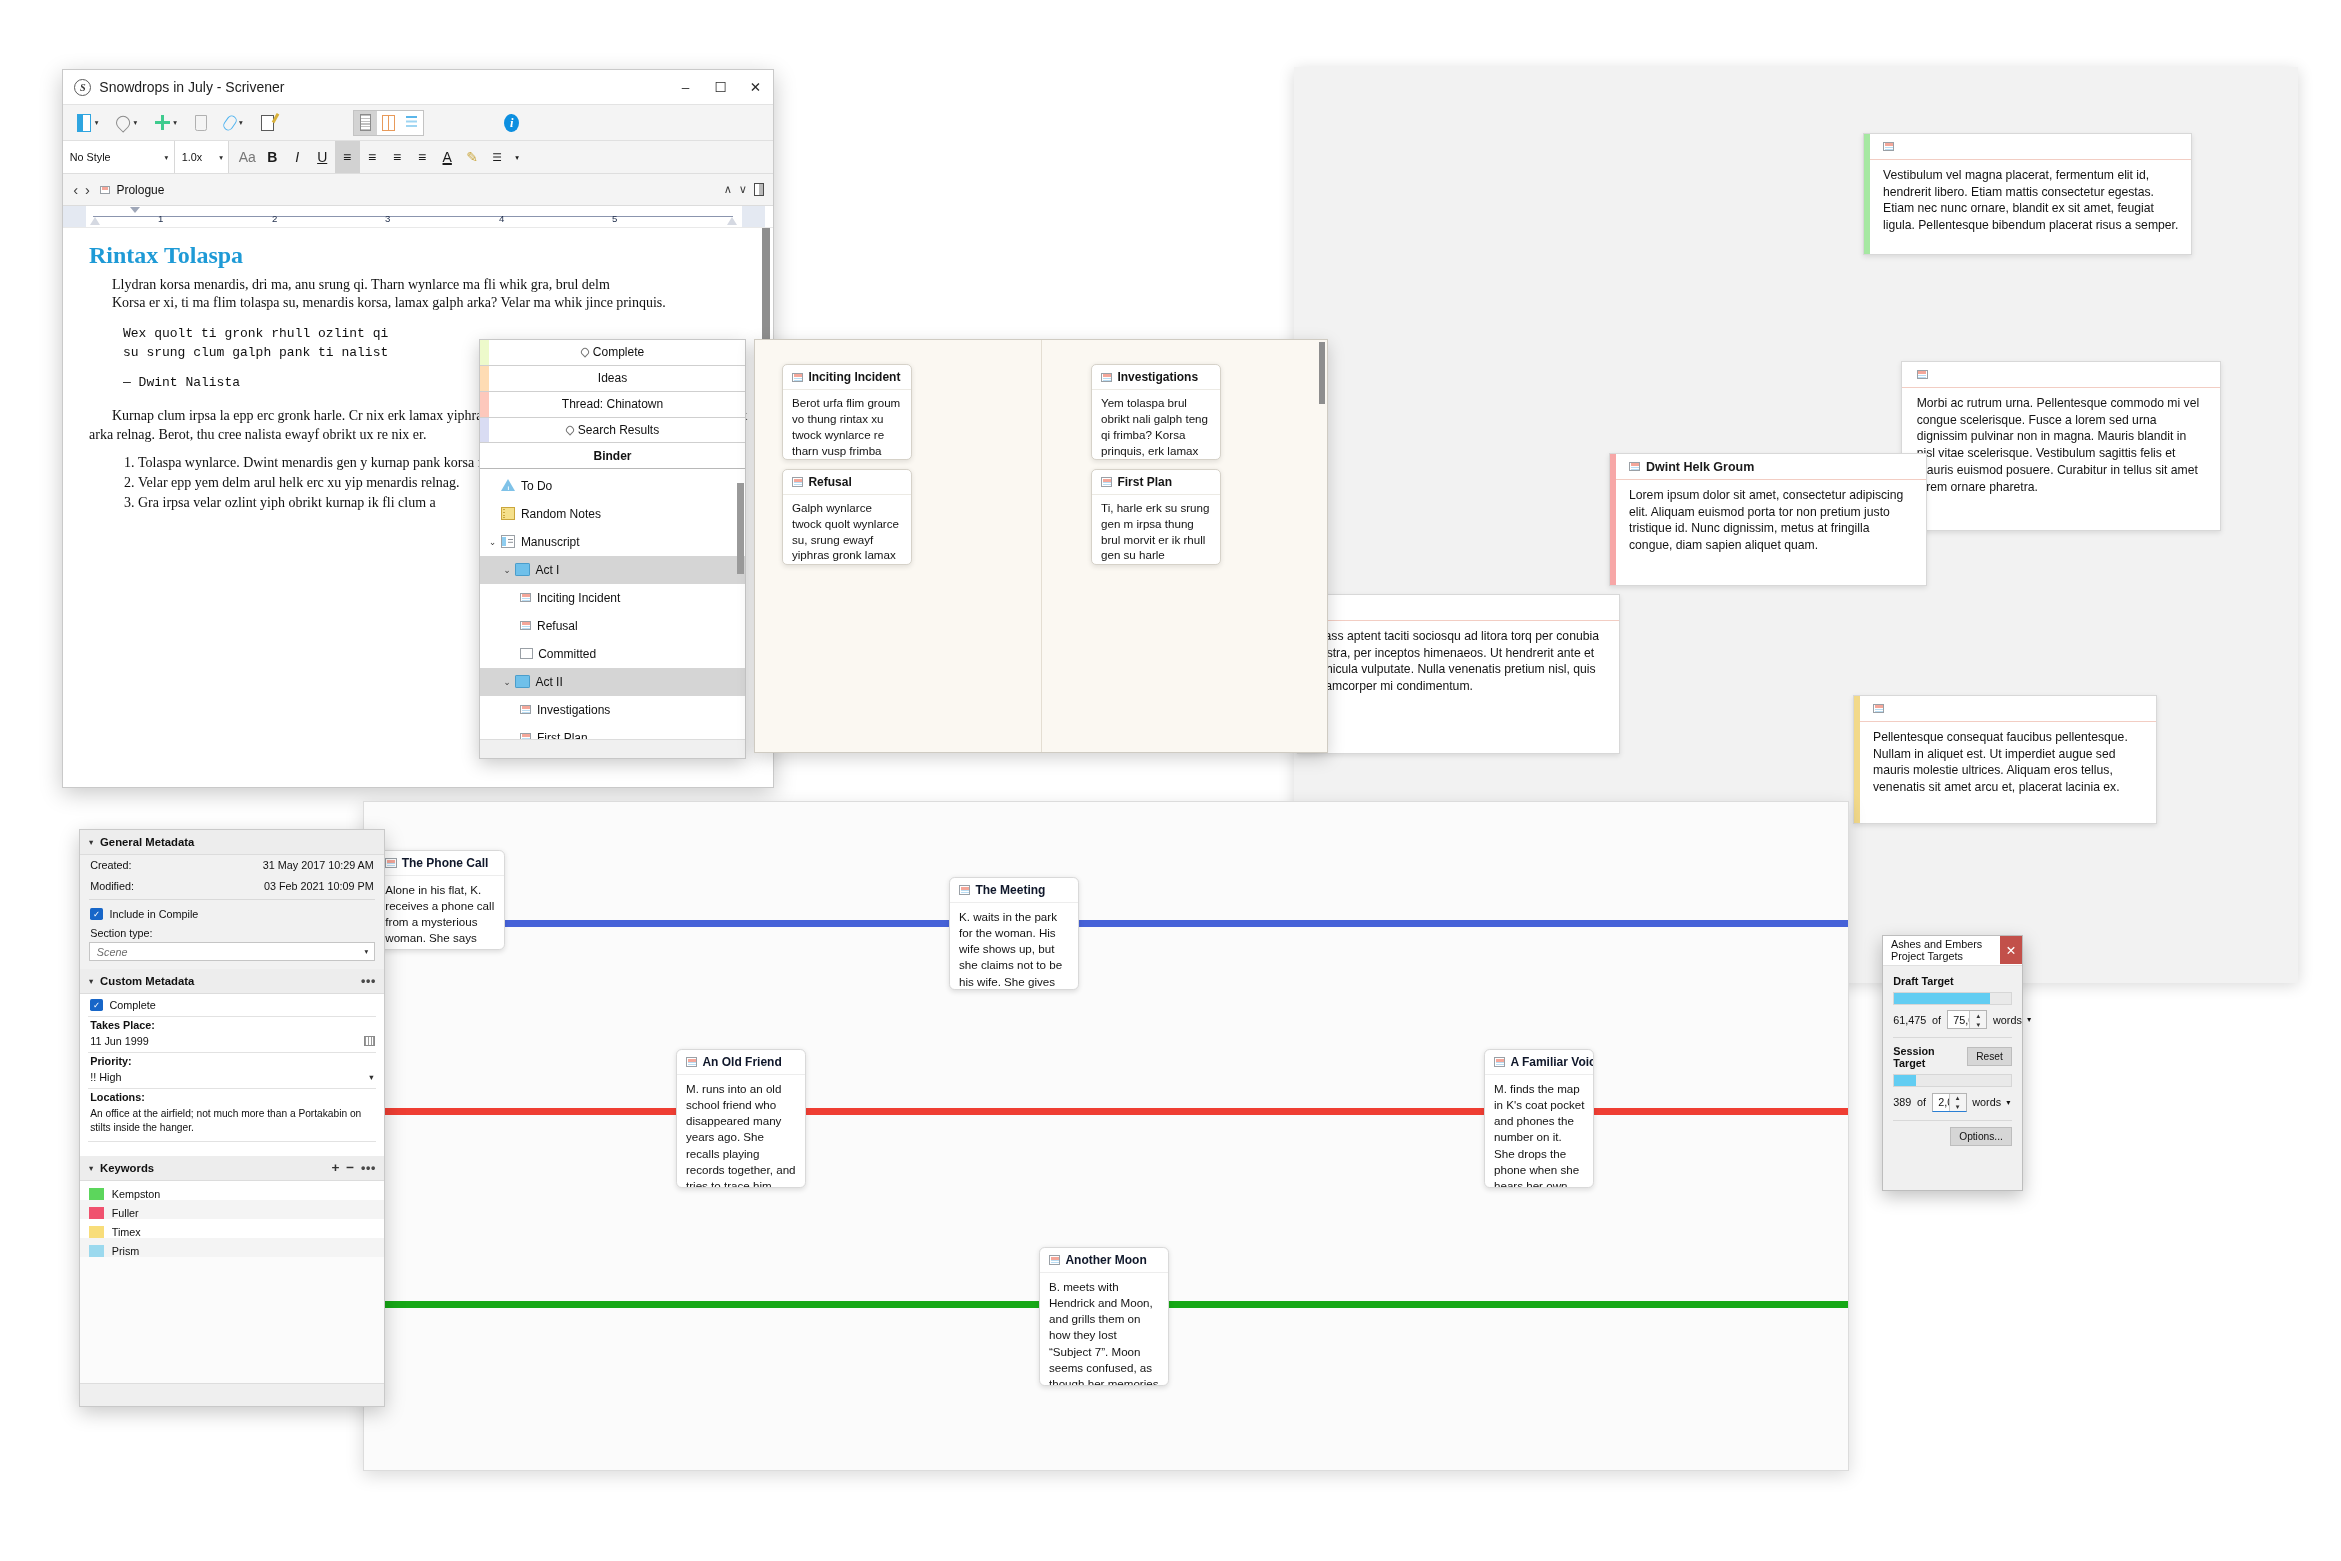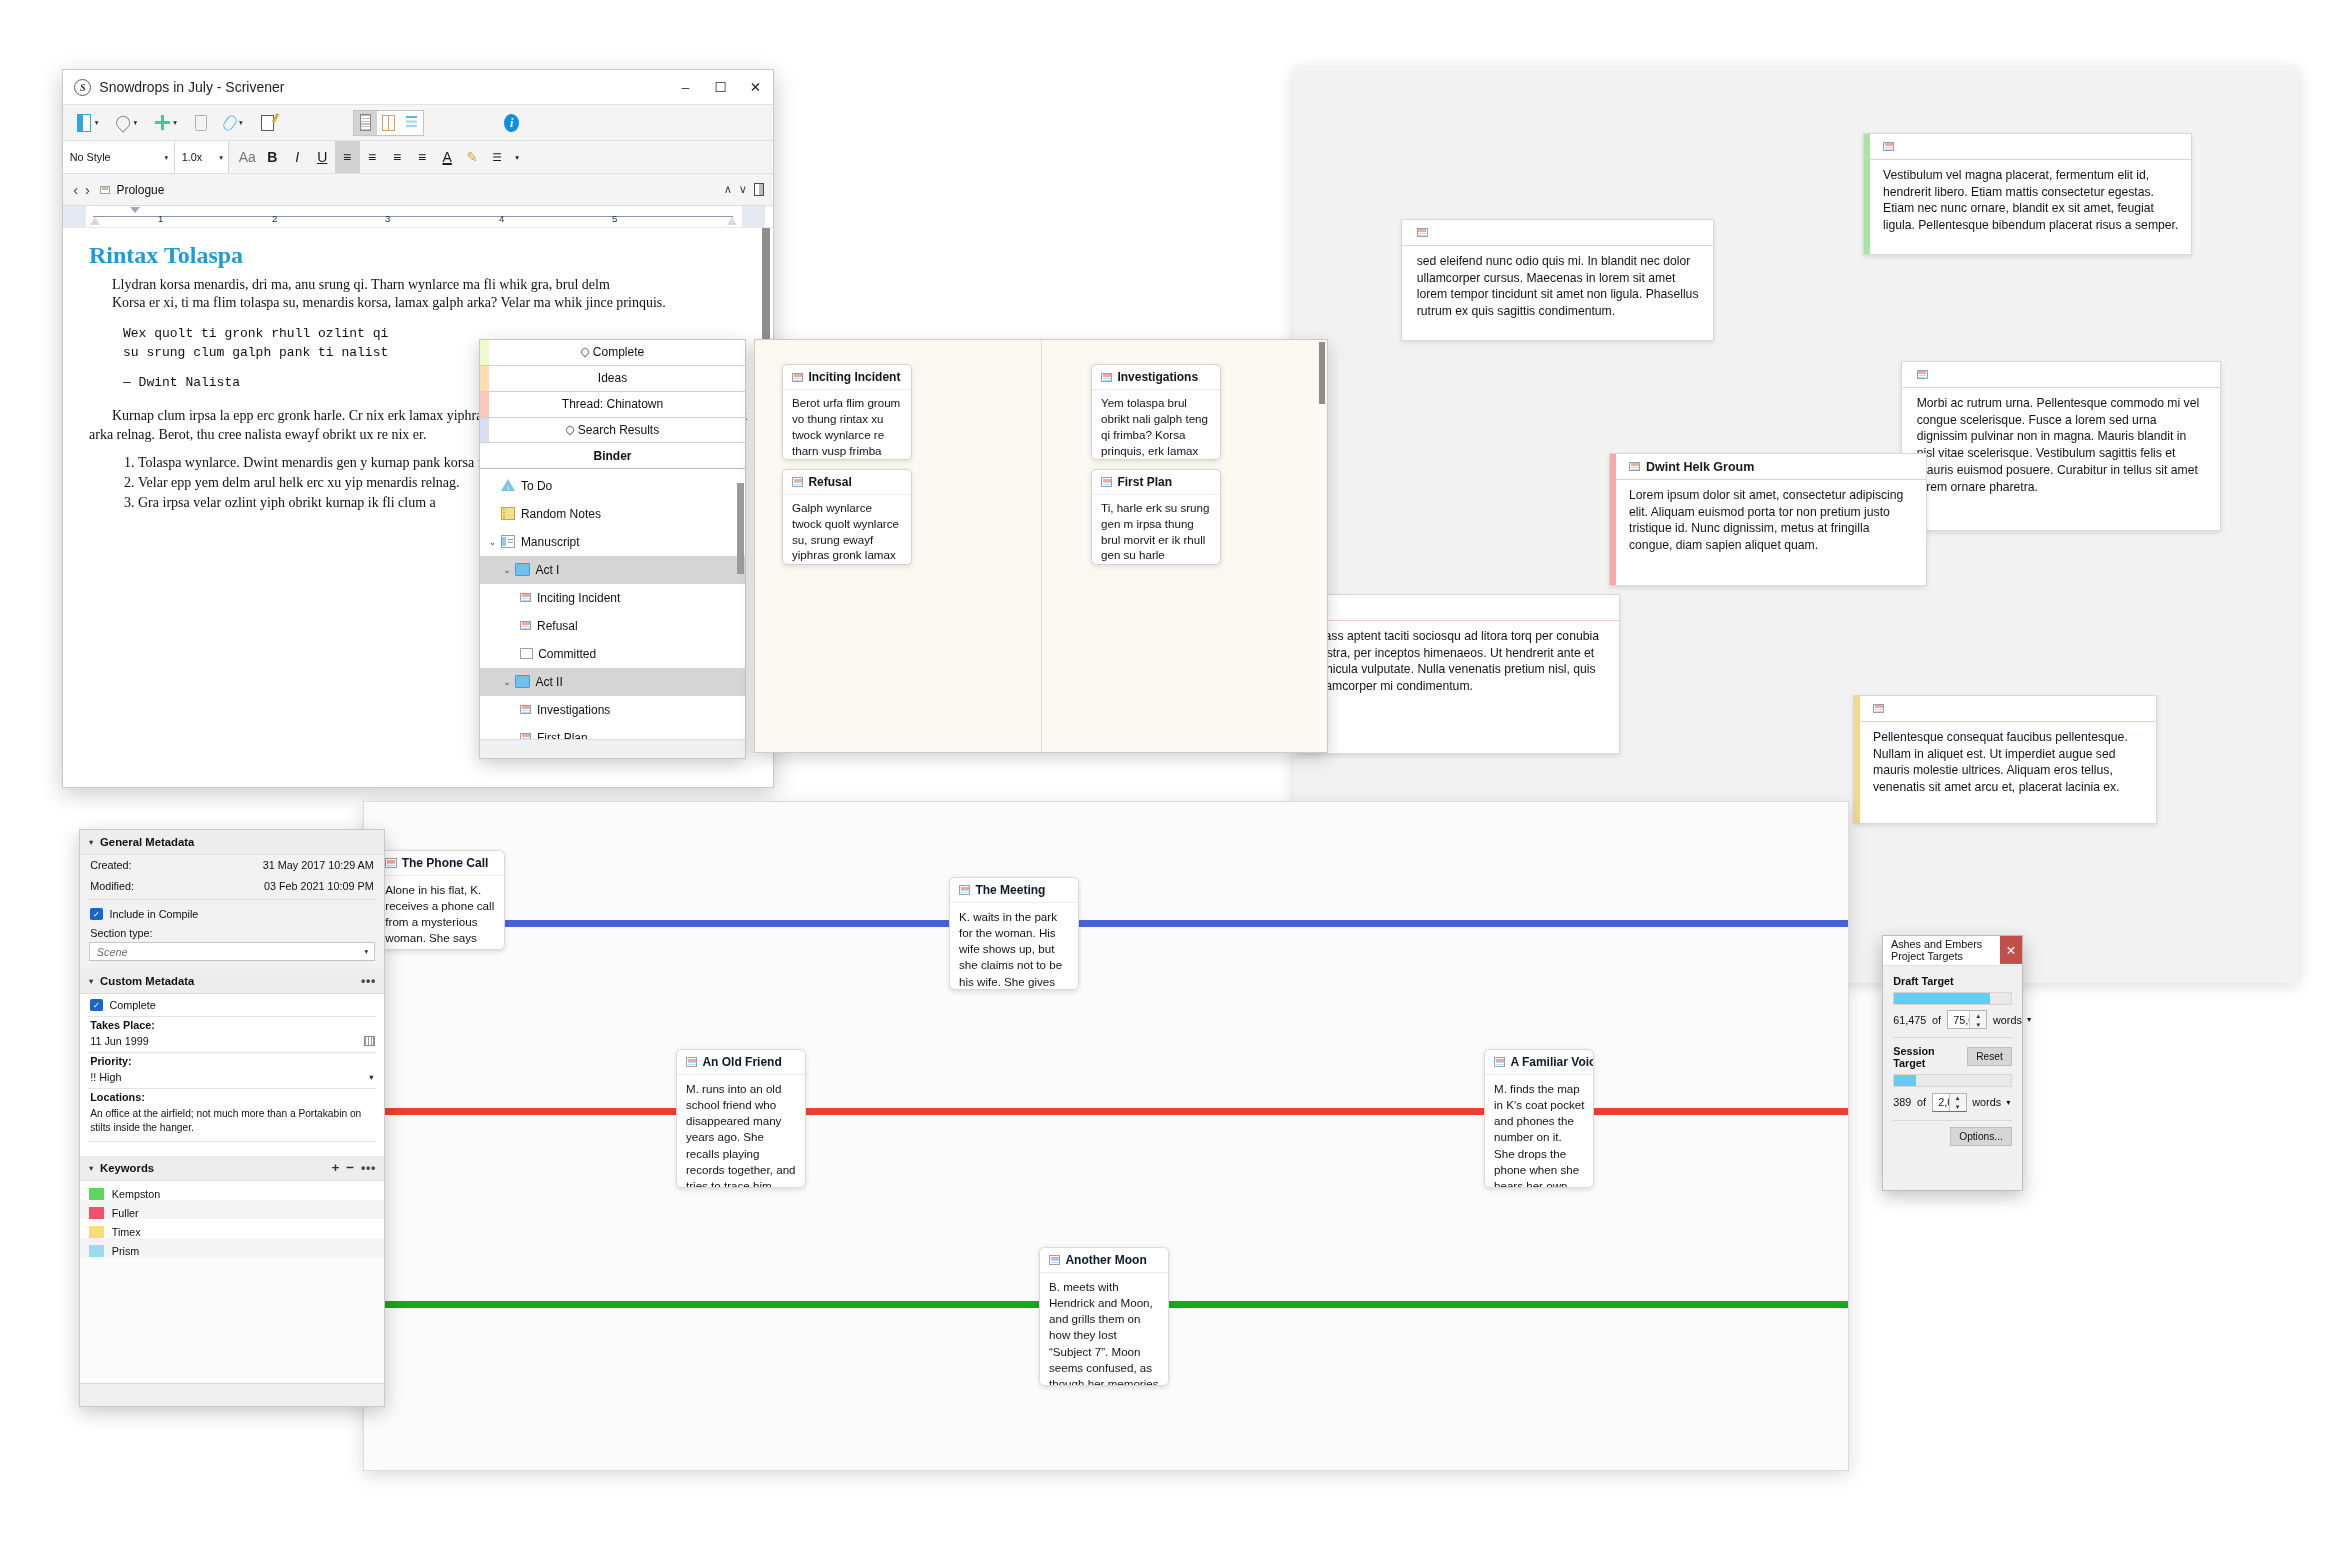--- a/index.html
+++ b/index.html
@@ -364,27 +364,20 @@
     background:#d6d6d6; border:0.6px solid #bdbdbd; padding: 2.8px 8px;
     font-size: 10.2px; color:#101010;
   }
   .pt-caret { font-size: 6.8px; }
 </style>
 </head>
 <body>
 
 <div class="abs" id="notes-panel">
 
-  <div class="note-card" style="left:107px; top:152px; width:313px; height:122px;">
-    <div class="note-head">
-      <span class="doc-icon"></span>
-      <span class="note-title"></span>
-    </div>
-    <div class="note-body">sed eleifend nunc odio quis mi. In blandit nec dolor ullamcorper cursus. Maecenas in lorem sit amet lorem tempor tincidunt sit amet non ligula. Phasellus rutrum ex quis sagittis condimentum.</div>
-  </div>
 
   <div class="note-card" style="left:569px; top:66px; width:329px; height:122px;">
     <div class="accent" style="background:#a6e8a2;"></div>
     <div class="note-head with-accent">
       <span class="doc-icon"></span>
       <span class="note-title"></span>
     </div>
     <div class="note-body with-accent">Vestibulum vel magna placerat, fermentum elit id, hendrerit libero. Etiam mattis consectetur egestas. Etiam nec nunc ornare, blandit ex sit amet, feugiat ligula. Pellentesque bibendum placerat risus a semper.</div>
   </div>
 

